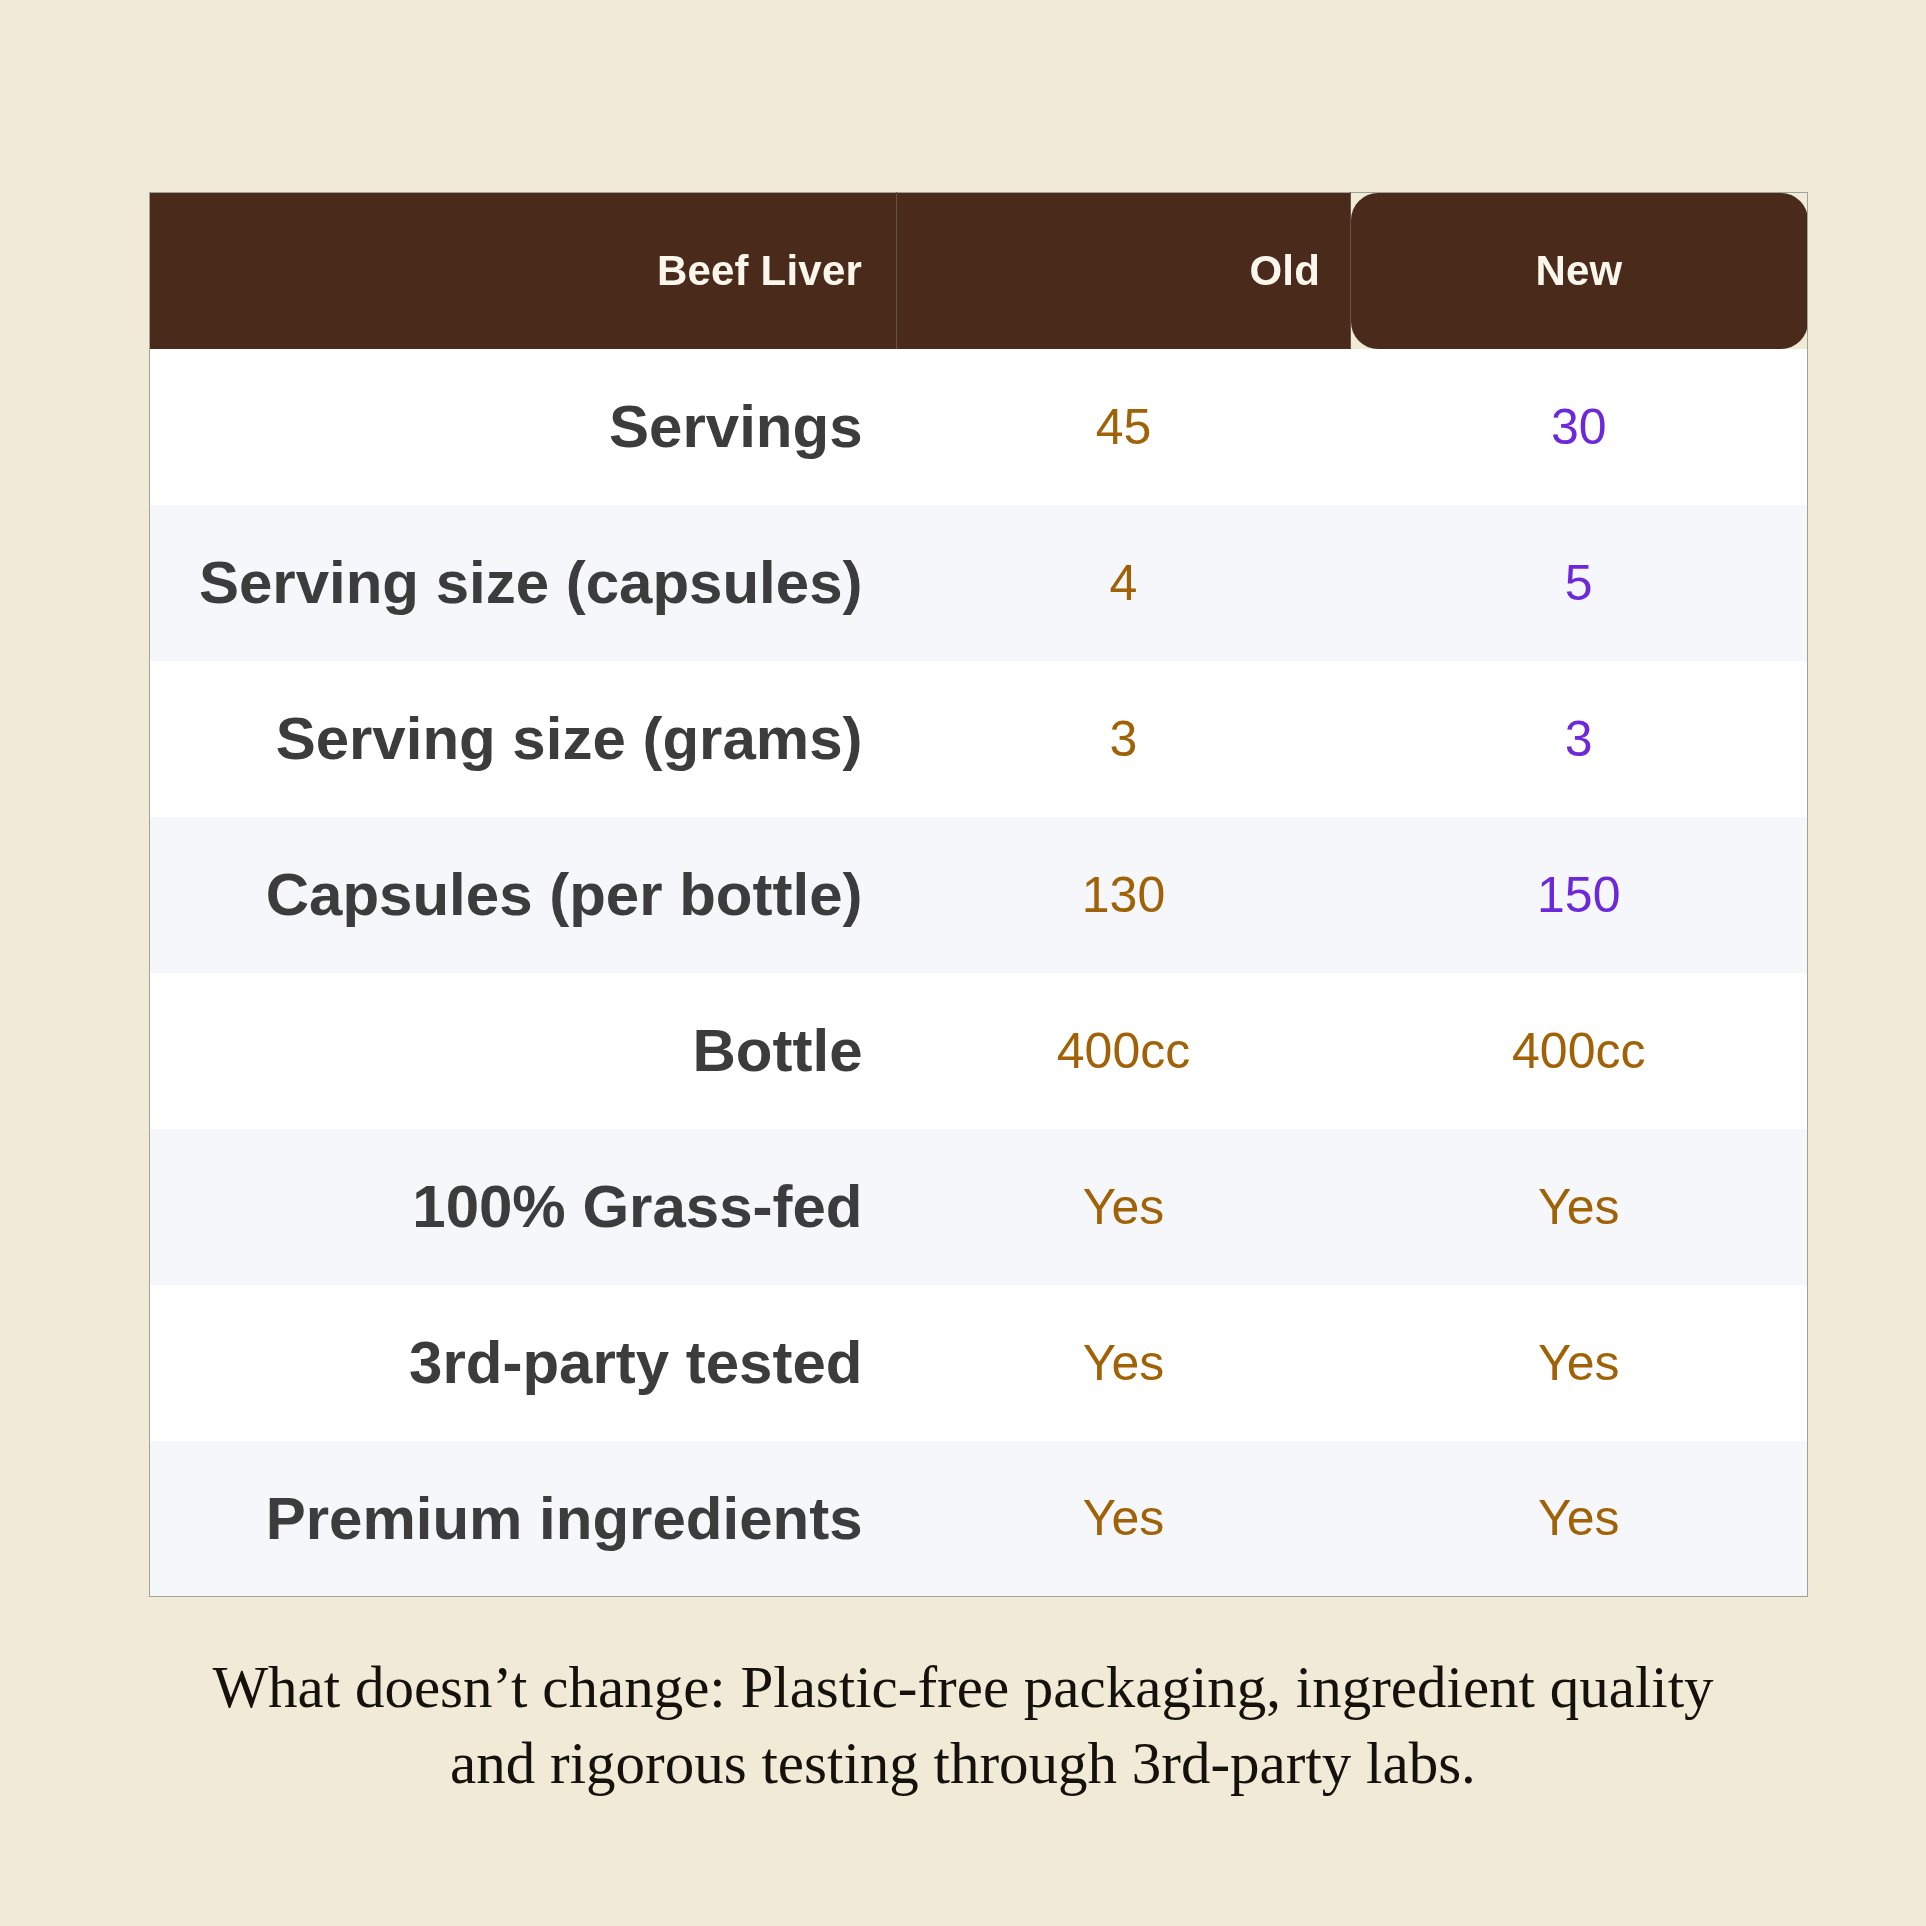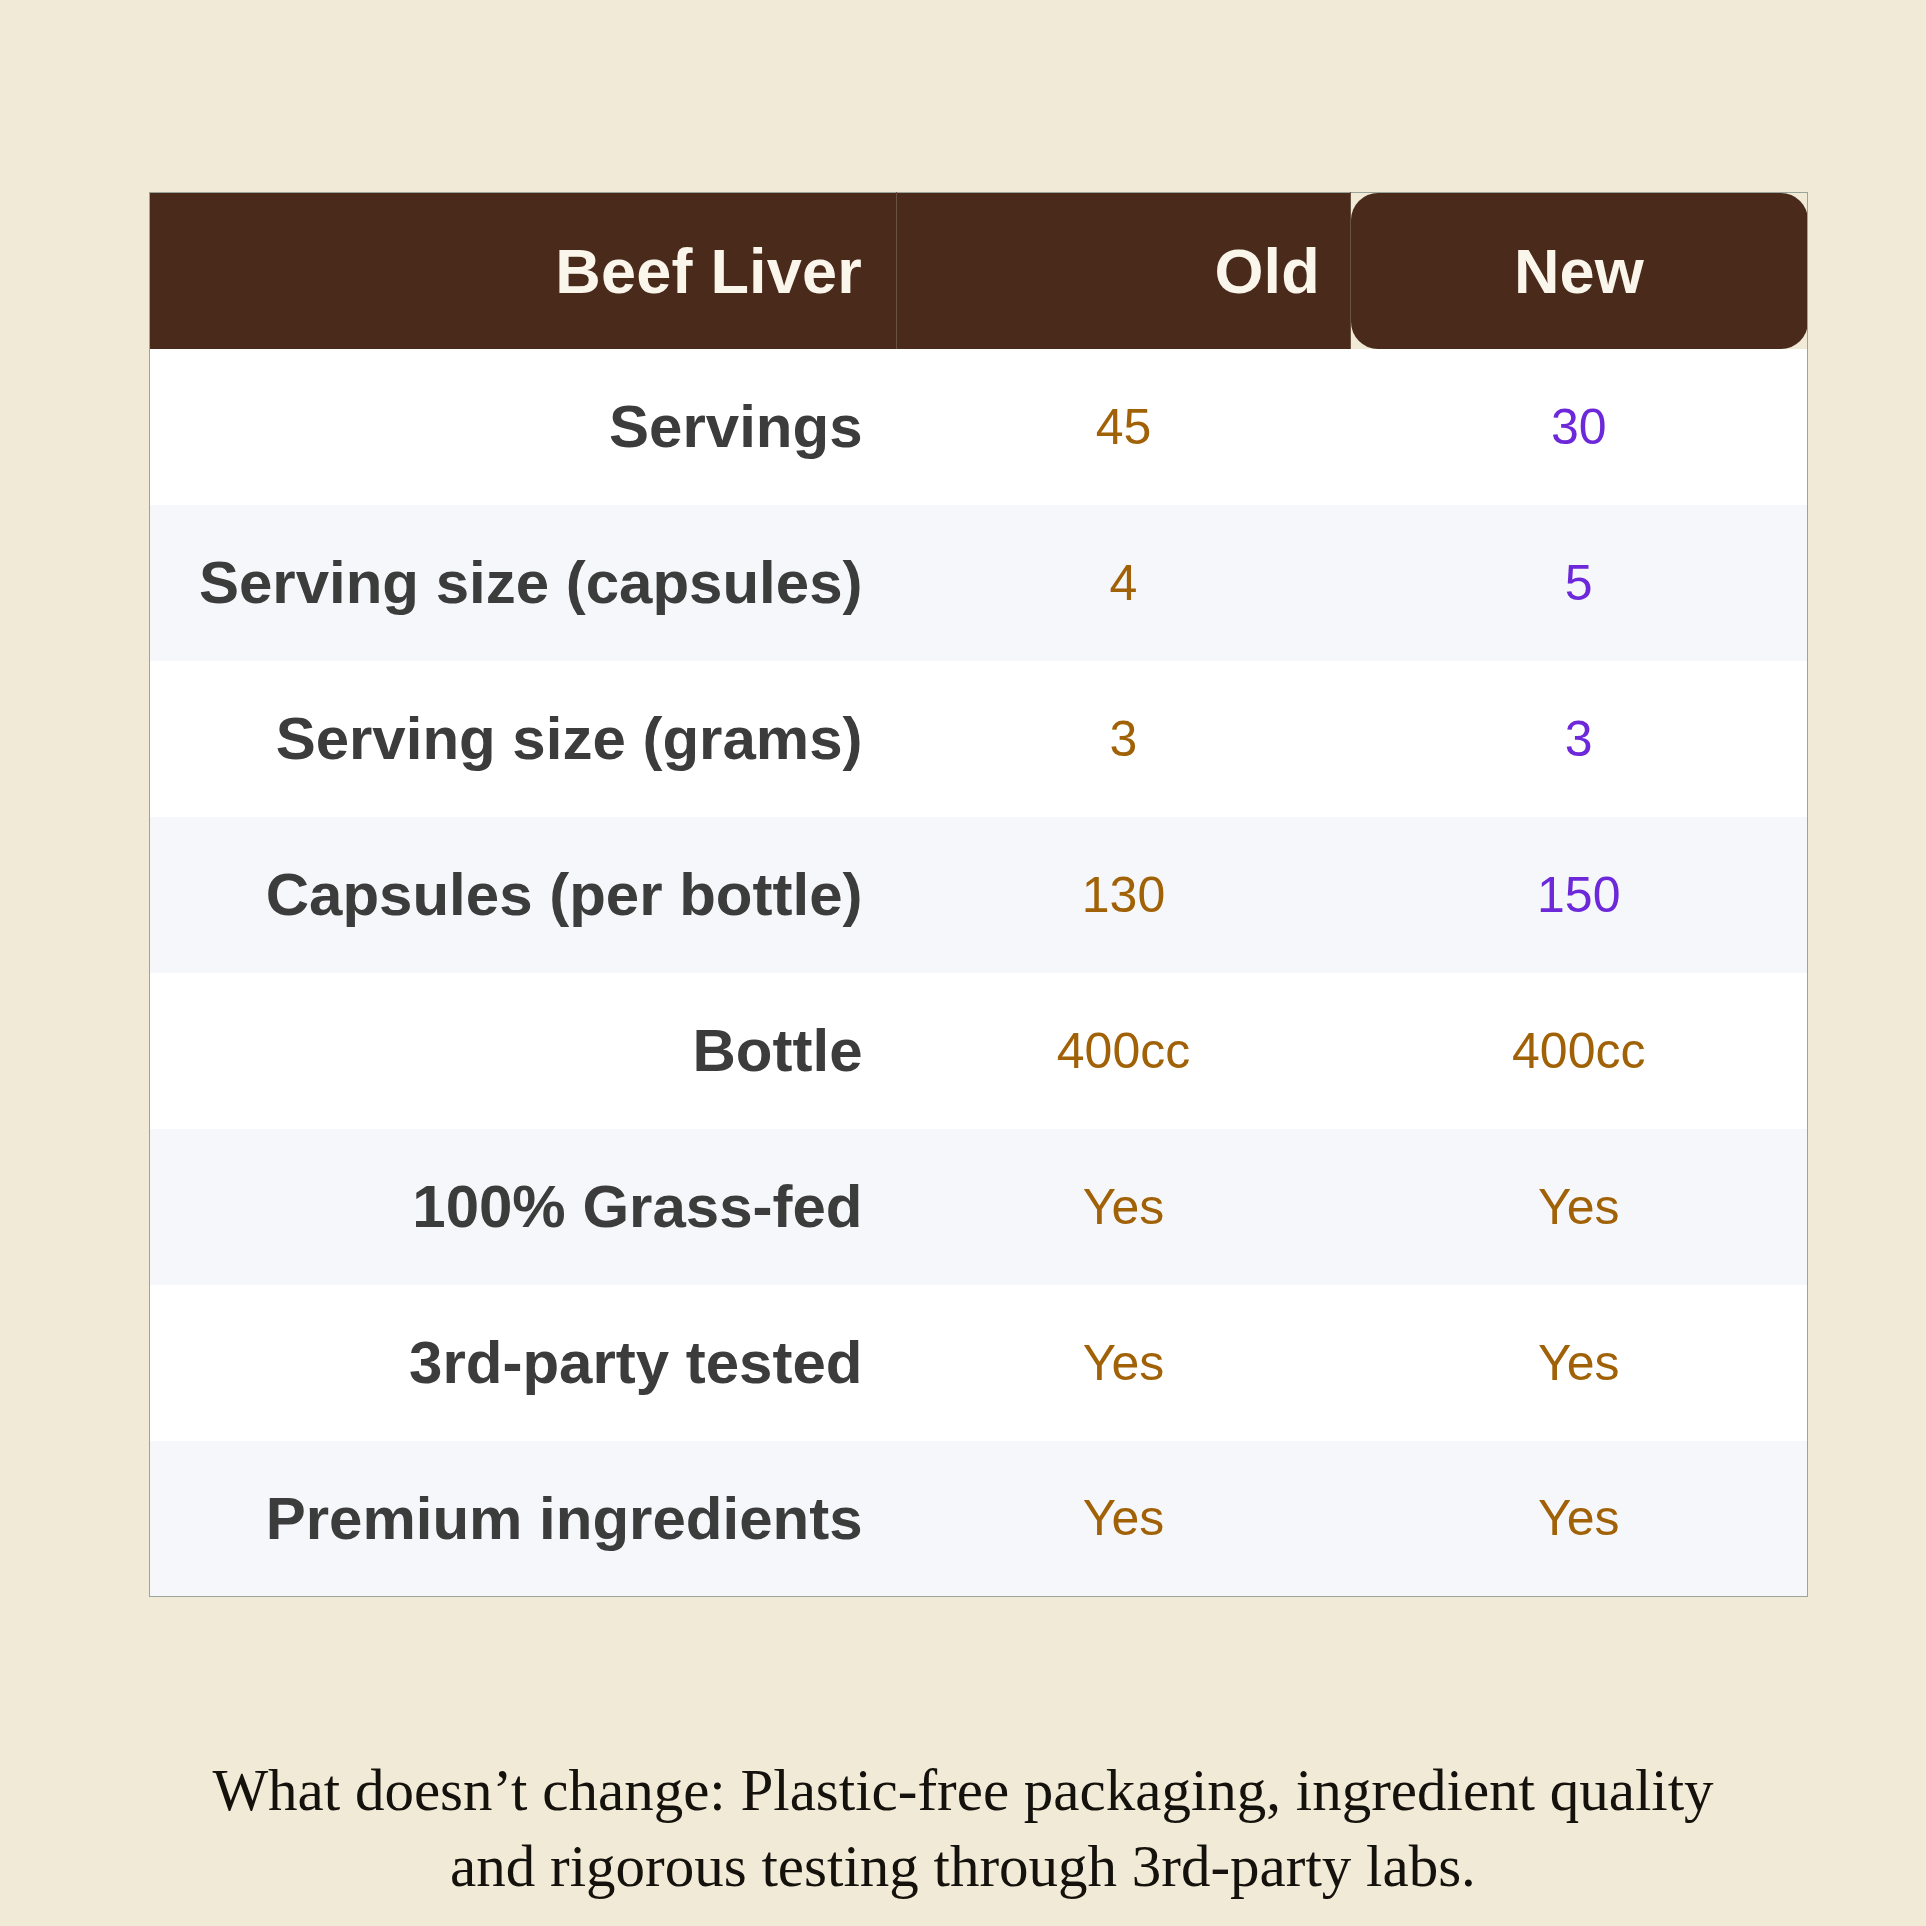--- a/index.html
+++ b/index.html
@@ -40,21 +40,21 @@
   table.compare col.c-old   { width: 454px; }
   table.compare col.c-new   { width: 457px; }
 
   thead tr.header-row {
     background: #4A2A1B;
     height: 156px;
   }
 
   thead th {
     color: #FAF6EC;
-    font-size: 63px;
+    font-size: 42px;
     font-weight: bold;
     letter-spacing: 0.2px;
     padding: 0 30px;
     vertical-align: middle;
     border-right: 1px solid #6a5242;
   }
   thead th:last-child { border-right: none; }
 
   th.h-label { text-align: right; padding-right: 34px; }
   th.h-old   { text-align: right; }
@@ -84,21 +84,21 @@
     color: #a16207;
     font-size: 50px;
   }
 
   td.cell-val.accent { color: #6d28d9; }
 
   
   .caption {
     position: absolute;
     left: 59px;
-    top: 1753px;
+    top: 1650px;
     width: 1808px;
     text-align: center;
     font-family: "Liberation Serif", serif;
     font-size: 59px;
     line-height: 1.28;
     color: #15110C;
   }
   .caption .cap-line { display: block; }
 </style>
 </head>

